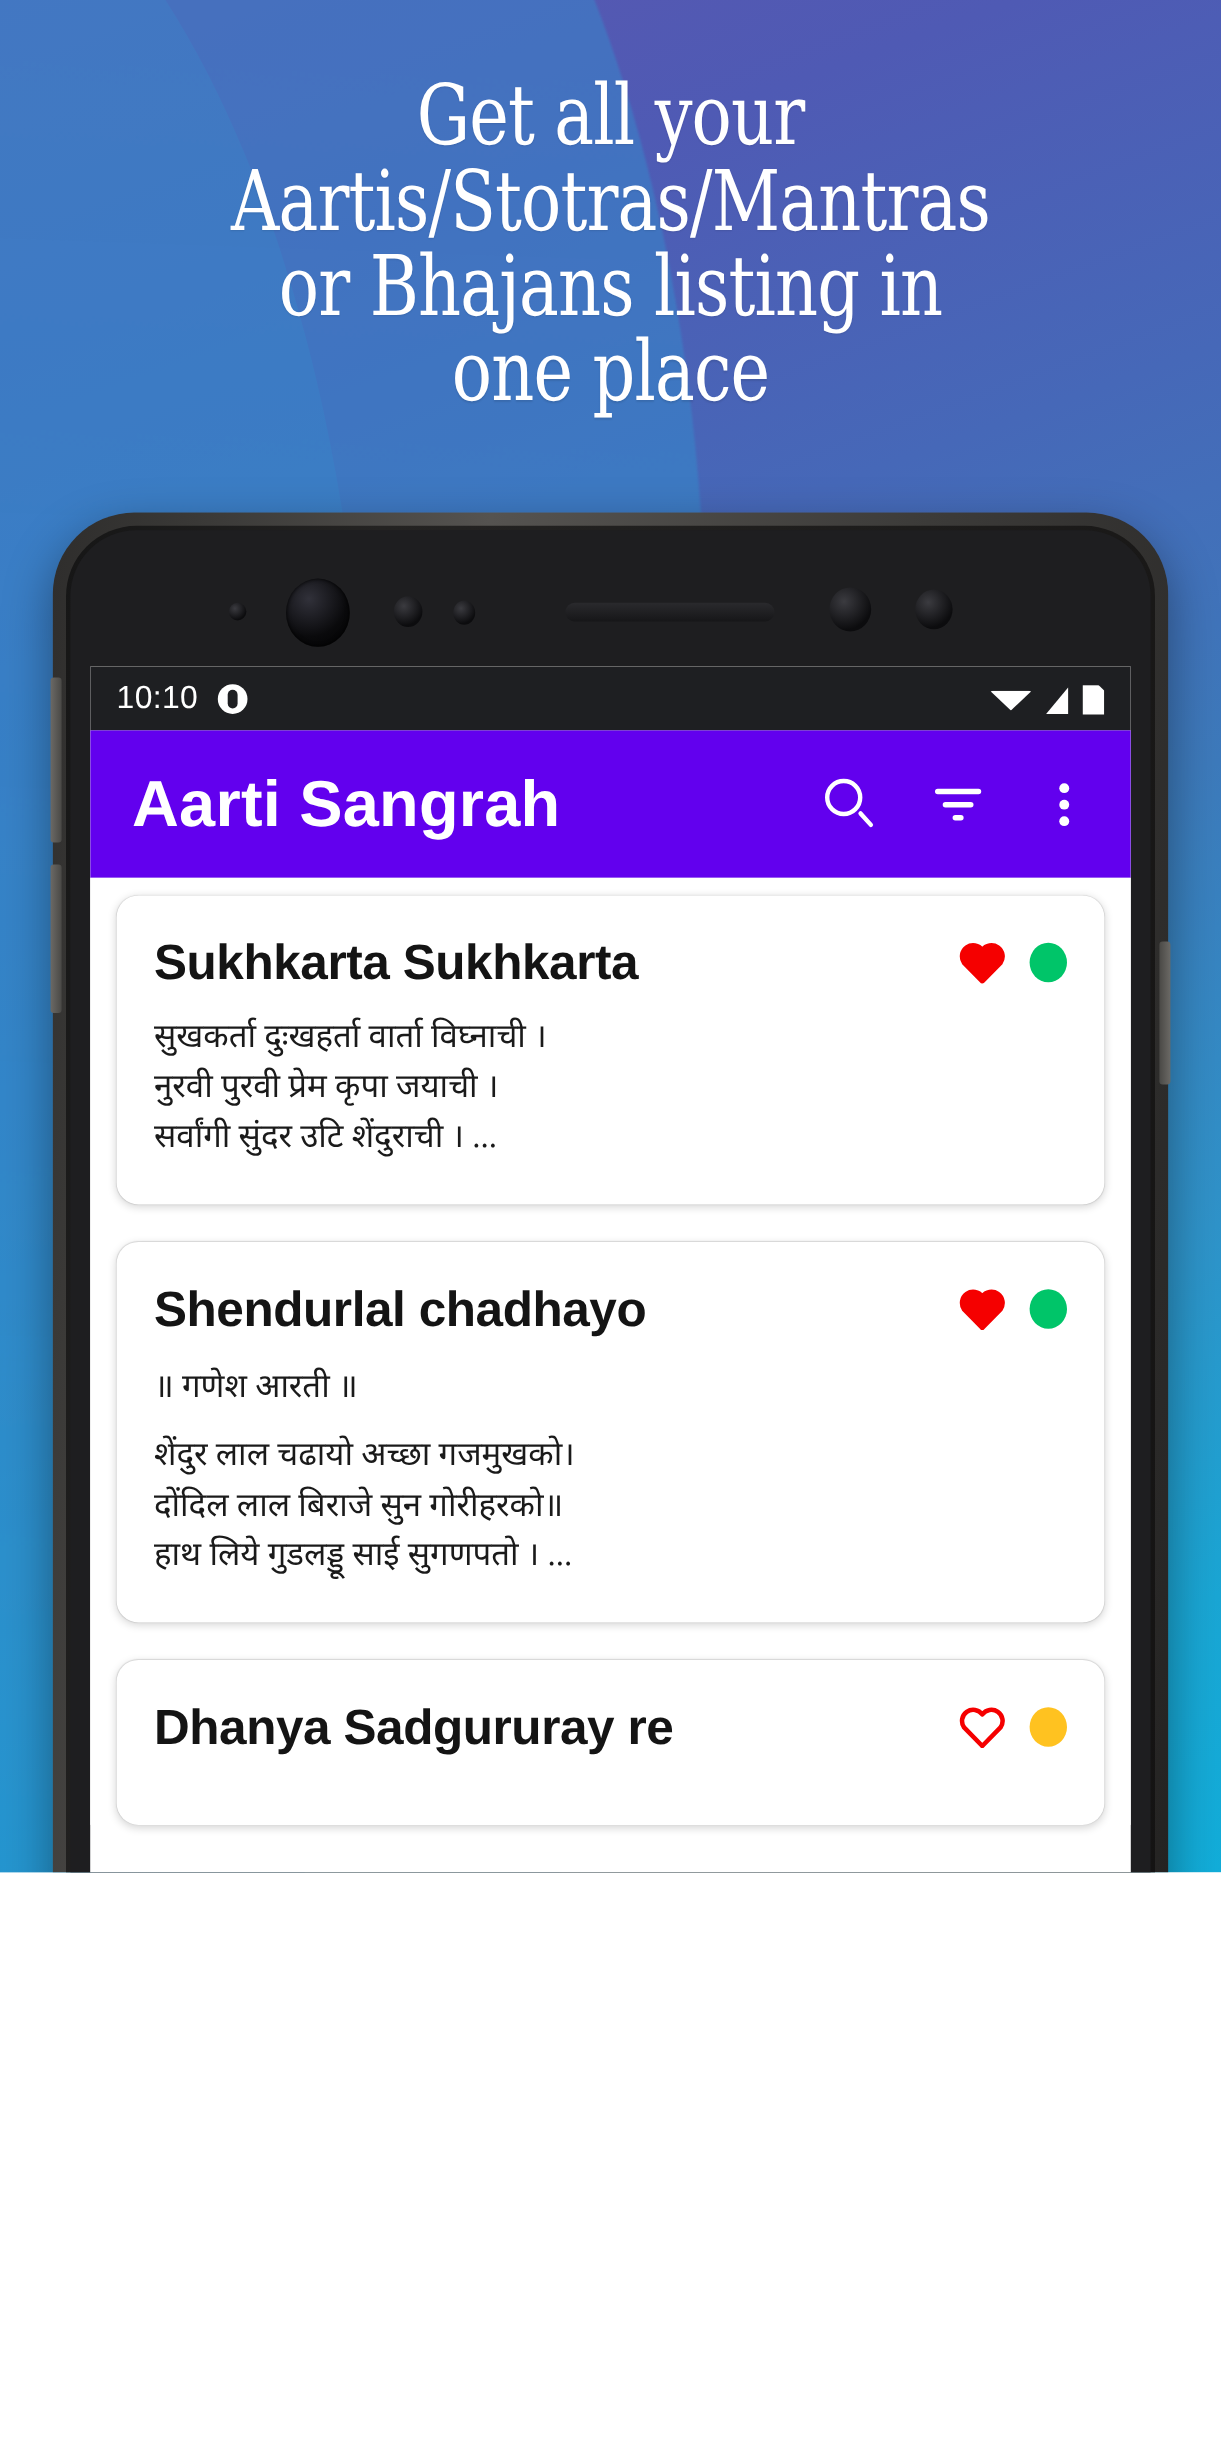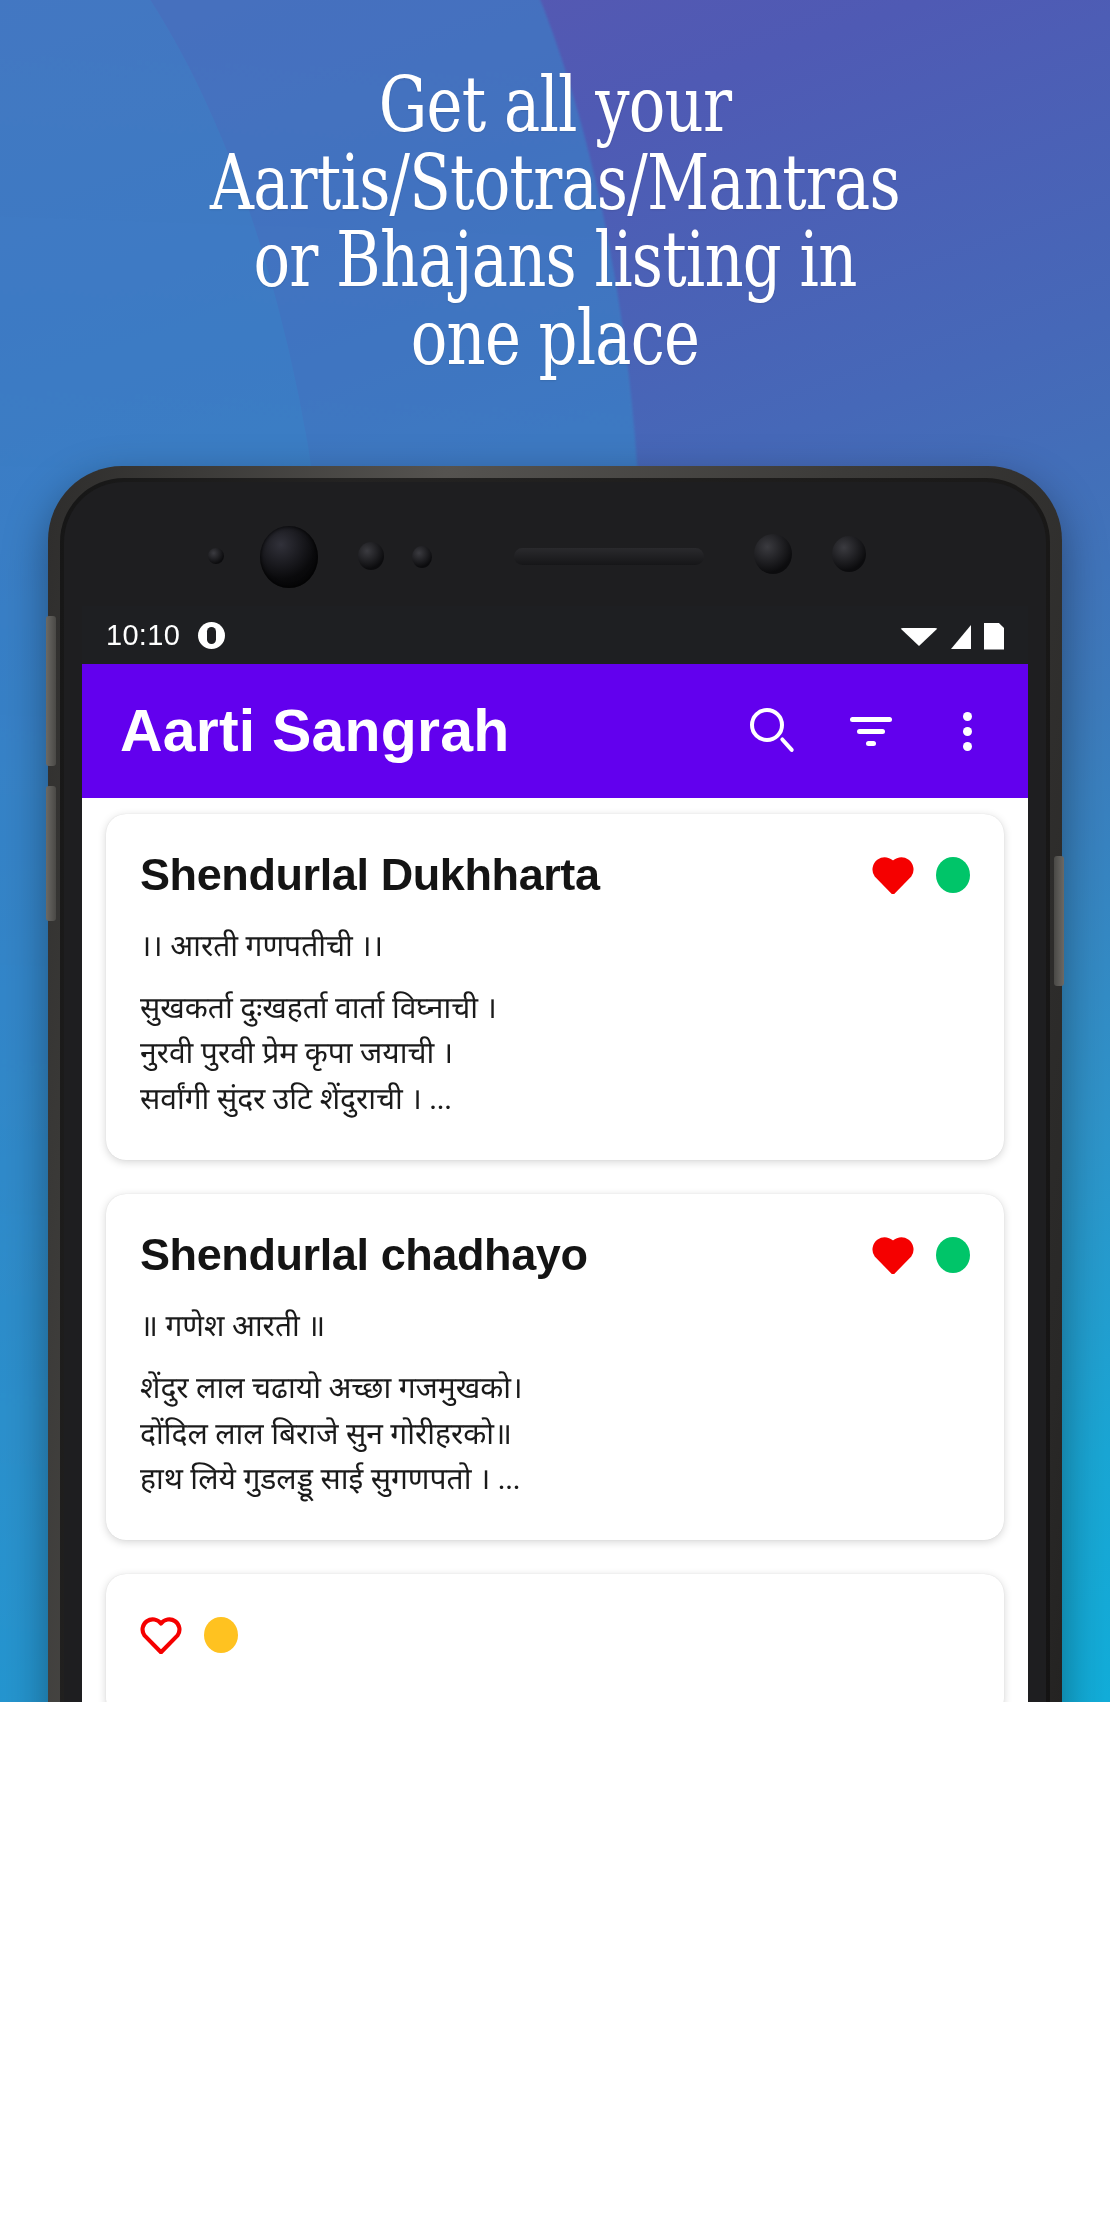--- a/index.html
+++ b/index.html
@@ -329,31 +329,30 @@
               <i></i>
             </div>
 
           </div>
         </div>
 
         <div class="list">
 
           <div class="card">
             <div class="card-head">
-              <div class="card-title">Shendurlal Dukhharta</div>
+              <div class="card-title">Sukhkarta Sukhkarta</div>
               <div class="card-marks">
                 <div class="heart">
                   <svg viewBox="0 0 24 22">
                       <path d="M12 21 L2.4 11.2 A5.8 5.8 0 0 1 12 4.4 A5.8 5.8 0 0 1 21.6 11.2 Z" fill="#f50000" stroke="#f50000" stroke-width="2.4" stroke-linejoin="round"></path>
                     </svg>
                 </div>
                 <div class="dot" style="background:#00c569"></div>
               </div>
             </div>
-            <div class="card-sub">।। आरती गणपतीची ।।</div>
             <div class="card-body">सुखकर्ता दुःखहर्ता वार्ता विघ्नाची ।
 नुरवी पुरवी प्रेम कृपा जयाची ।
 सर्वांगी सुंदर उटि शेंदुराची । ...</div>
           </div>
 
           <div class="card">
             <div class="card-head">
               <div class="card-title">Shendurlal chadhayo</div>
               <div class="card-marks">
                 <div class="heart">
@@ -365,20 +364,21 @@
               </div>
             </div>
             <div class="card-sub">॥ गणेश आरती ॥</div>
             <div class="card-body">शेंदुर लाल चढायो अच्छा गजमुखको।
 दोंदिल लाल बिराजे सुन गोरीहरको॥
 हाथ लिये गुडलड्डू साई सुगणपतो । ...</div>
           </div>
 
           <div class="card">
             <div class="card-head">
+              <div class="card-title">Dhanya Sadgururay re</div>
               <div class="card-marks">
                 <div class="heart">
                   <svg viewBox="0 0 24 22">
                       <path d="M12 21 L2.4 11.2 A5.8 5.8 0 0 1 12 4.4 A5.8 5.8 0 0 1 21.6 11.2 Z" fill="none" stroke="#f50000" stroke-width="2.4" stroke-linejoin="round"></path>
                     </svg>
                 </div>
                 <div class="dot" style="background:#ffc220"></div>
               </div>
             </div>
             <div class="card-sub"></div>

